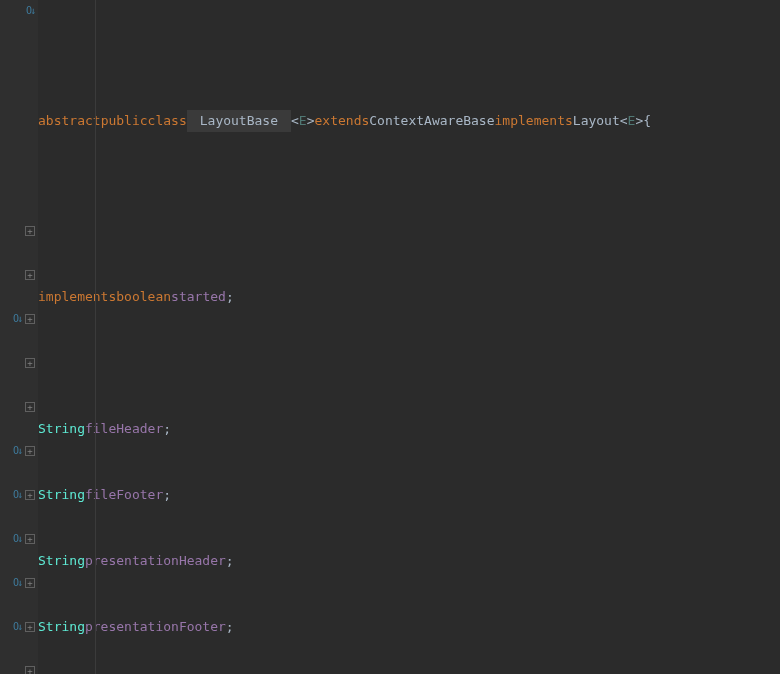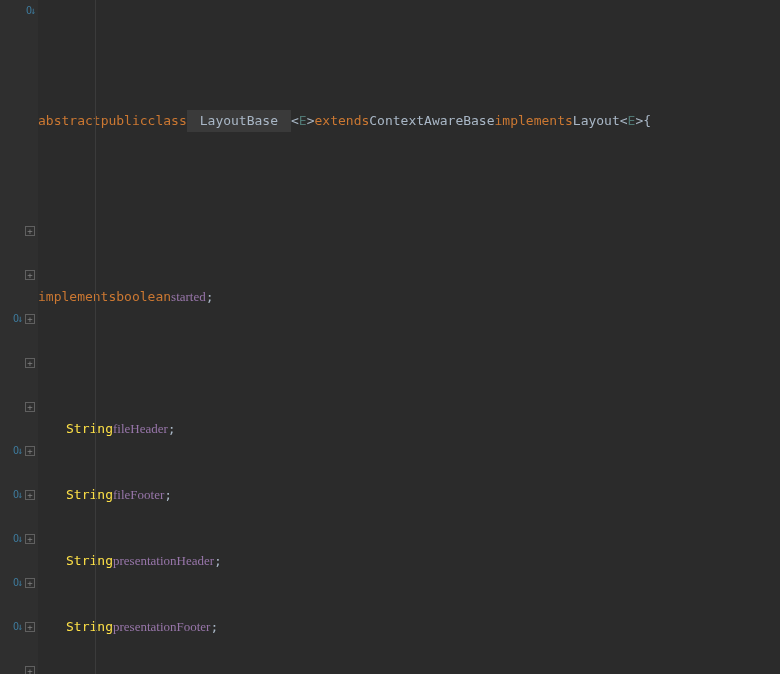--- a/index.html
+++ b/index.html
@@ -67,24 +67,24 @@
   .indent-guide {
     border-right: 1px solid #3b3b3b;
     position: absolute;
     top: 0; bottom: 0;
     width: 0;
   }
   .g1 { left: 57px; }
 
   
   .kw   { color: #cc7832; }  
-  .type { color: #fde047; margin-left: 28px; }  
+  .type { color: #5eead4; }  
   .cls  { color: #a9b7c6; }
   .gen  { color: #507874; }
-  .fld  { color: #9876aa; font-family: Liberation Serif, serif; }  
+  .fld  { color: #9876aa; }  
   .pun  { color: #a9b7c6; }
   .cursor-bg { background: #3a3a3a; padding: 0 13px; }
 </style>
 </head>
 <body>
 
 <div class="editor">
   <div class="gutter">
     <div class="gutter-line">
         <span class="override">O↓</span>

